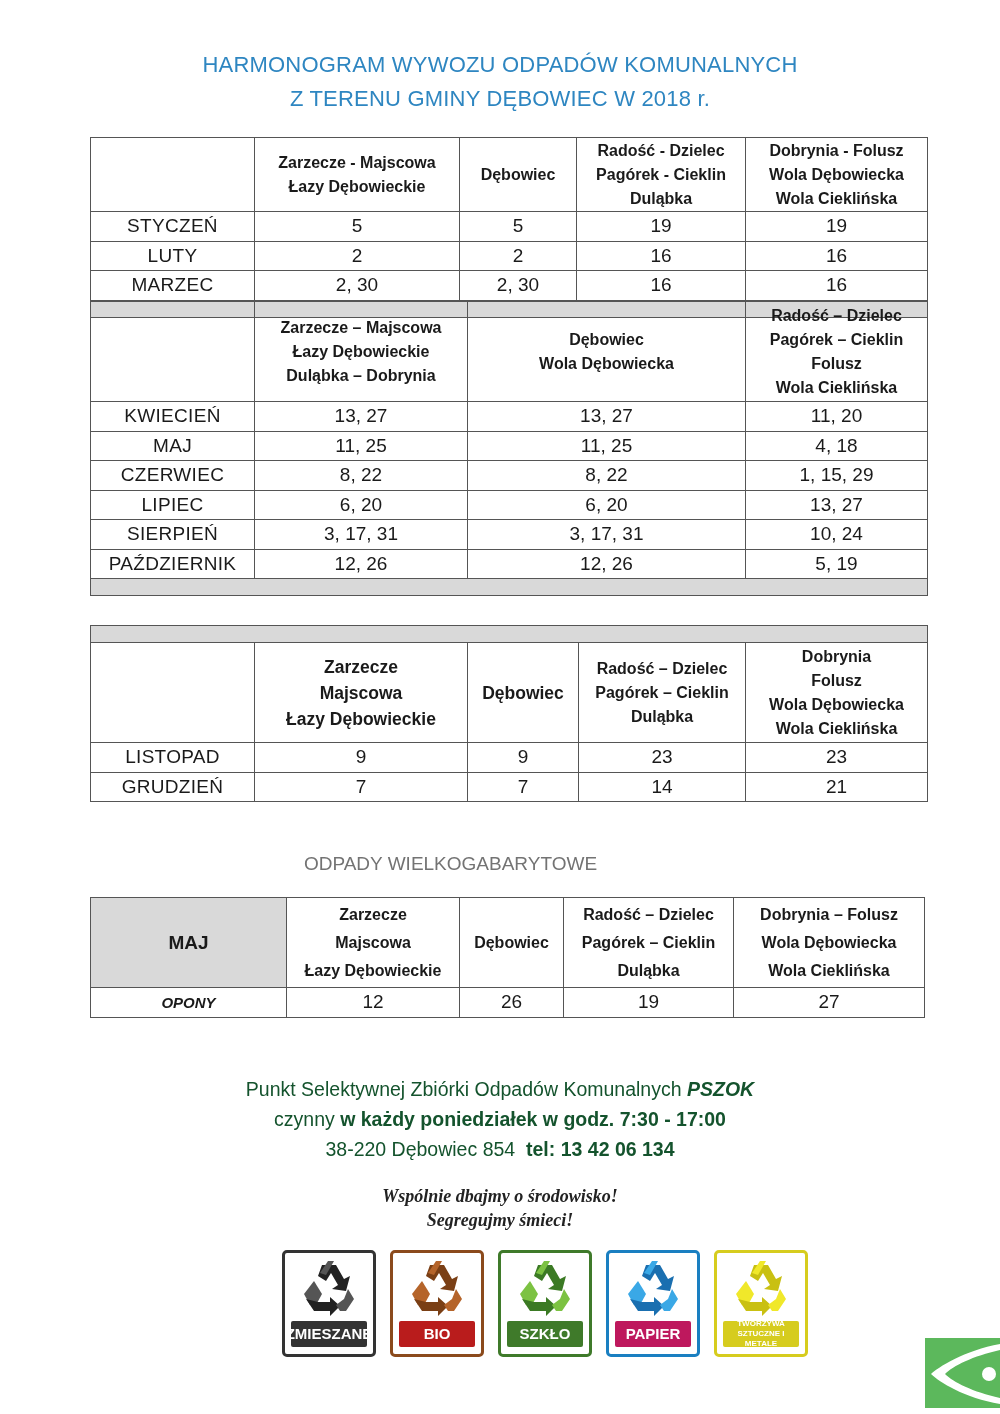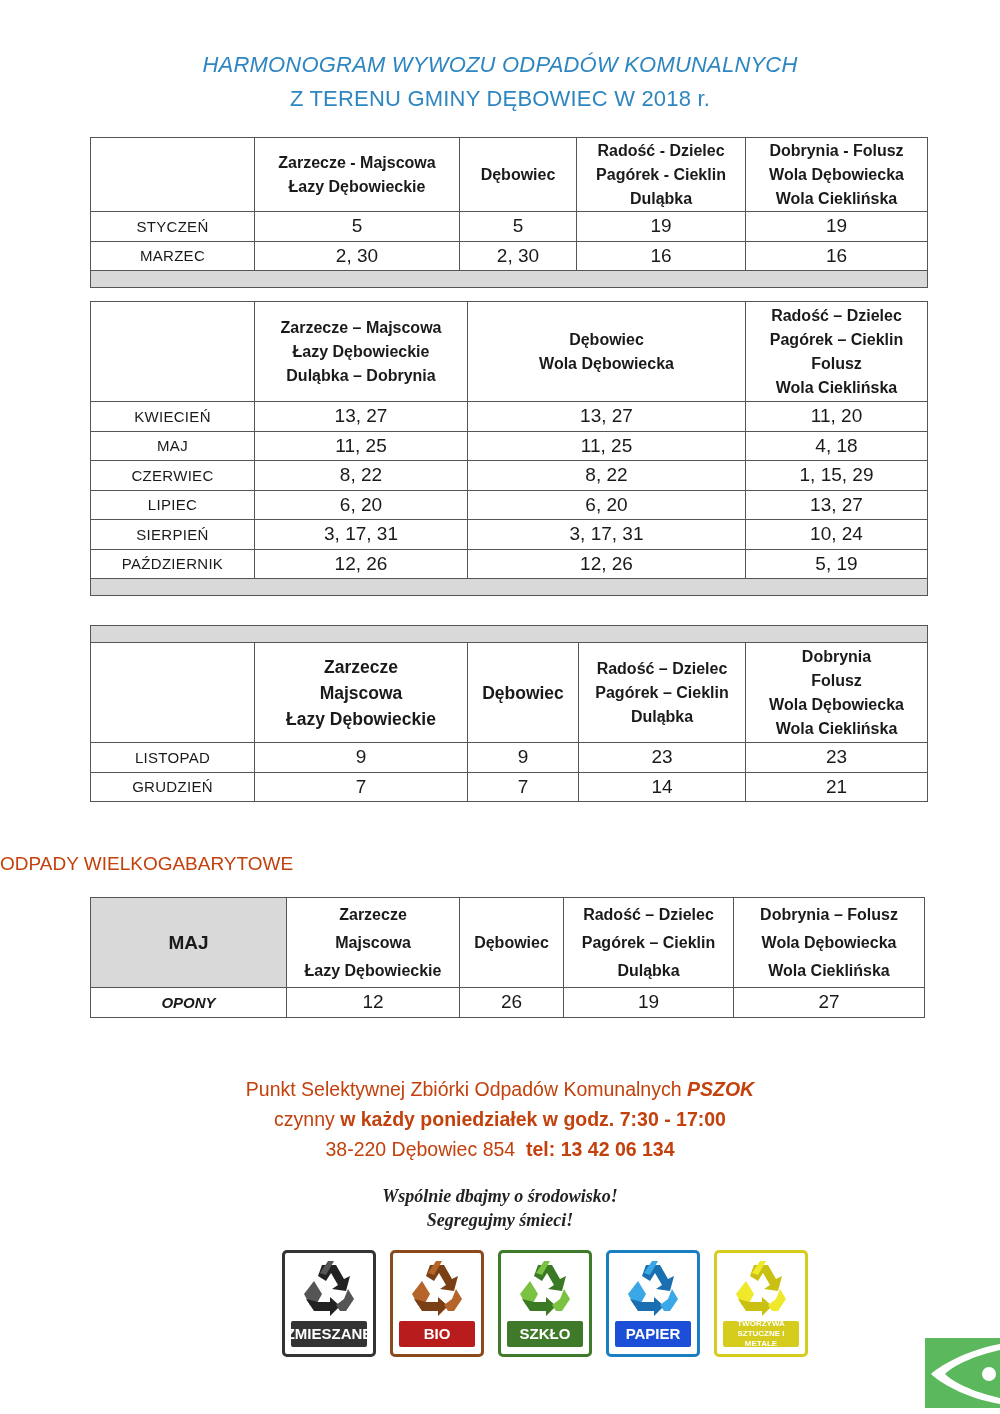--- a/index.html
+++ b/index.html
@@ -1,43 +1,43 @@
 <!DOCTYPE html>
 <html><head>
 <meta charset="utf-8">
 <style>
   html, body { margin: 0; padding: 0; background: #ffffff; }
   body { width: 1000px; height: 1414px; position: relative; overflow: hidden; font-family: "Liberation Sans", sans-serif; color: #1a1a1a; }
   .title { position: absolute; left: 0; width: 1000px; text-align: center; color: #2e86c1; font-size: 22px; line-height: 30px; letter-spacing: 0.2px; }
-  .title.t1 { top: 50px; font-style: italic; }
+  .title.t1 { top: 50px; }
   .title.t2 { top: 84px; }
 
   table.sched { position: absolute; left: 90px; width: 837px; border-collapse: collapse; table-layout: fixed; }
   table.sched td { border: 1.5px solid #555; text-align: center; vertical-align: middle; padding: 0; }
   td.hdr { font-weight: bold; font-size: 16px; line-height: 24px; }
-  td.month { font-size: 15px; letter-spacing: 0.3px; }
+  td.month { font-size: 19px; letter-spacing: 0.3px; }
   td.val { font-size: 19px; }
   tr.r { height: 29.5px; }
   tr.sep td { background: #d9d9d9; height: 16px; }
 
   #t1 { top: 137px; }
   #t2 { top: 301px; }
   #t3 { top: 625px; }
 
-  .subtitle { position: absolute; top: 853px; left: 0; width: 901px; color: #c2410c; font-size: 19px; }
+  .subtitle { position: absolute; top: 853px; left: 0; width: 901px; text-align: center; color: #737373; font-size: 19px; }
 
   #t4 { position: absolute; top: 897px; left: 90px; width: 834px; border-collapse: collapse; table-layout: fixed; }
   #t4 td { border: 1.5px solid #555; text-align: center; vertical-align: middle; padding: 0; }
   #t4 td.maj { background: #d9d9d9; font-weight: bold; font-size: 19px; }
   #t4 td.hdr { font-weight: bold; font-size: 16px; line-height: 28px; }
   #t4 td.rowlbl { font-weight: bold; font-style: italic; font-size: 15px; }
   #t4 td.val { font-size: 19px; margin-top: 36px; }
   #t4 tr.r { height: 29.5px; }
 
-  .info { position: absolute; left: 0; width: 1000px; text-align: center; font-size: 19.5px; color: #c2410c; }
+  .info { position: absolute; left: 0; width: 1000px; text-align: center; font-size: 19.5px; color: #14532d; }
   .info.l1 { top: 1078px; }
   .info.l2 { top: 1108px; }
   .info.l3 { top: 1138px; }
   .b { font-weight: bold; }
   .bi { font-weight: bold; font-style: italic; }
   .slogan { position: absolute; left: 0; width: 1000px; text-align: center; font-family: "Liberation Serif", serif; font-weight: bold; font-style: italic; font-size: 18px; color: #222; }
   .slogan.s1 { top: 1186px; }
   .slogan.s2 { top: 1210px; }
 
   .bins { position: absolute; top: 1250px; left: 234px; display: flex; gap: 14px; padding-left: 48px; }
@@ -71,20 +71,27 @@
     <td class="hdr ml">Dobrynia - Folusz<br>Wola Dębowiecka<br>Wola Cieklińska</td>
   </tr>
   <tr class="r">
     <td class="month">STYCZEŃ</td>
     <td class="val">5</td>
     <td class="val">5</td>
     <td class="val">19</td>
     <td class="val">19</td>
   </tr>
   <tr class="r">
+    <td class="month">LUTY</td>
+    <td class="val">2</td>
+    <td class="val">2</td>
+    <td class="val">16</td>
+    <td class="val">16</td>
+  </tr>
+  <tr class="r">
     <td class="month">MARZEC</td>
     <td class="val">2, 30</td>
     <td class="val">2, 30</td>
     <td class="val">16</td>
     <td class="val">16</td>
   </tr>
   <tr class="sep">
         <td colspan="5"></td>
       </tr>
 </tbody>
@@ -251,21 +258,21 @@
       <div class="lbl" style="background:#3f7a2a">SZKŁO</div>
     </div>
     <div class="bin" style="border-color: rgb(26, 127, 193);">
       <svg width="58" height="58" viewBox="0 0 58 58">
         <path d="M22 6 L36 6 L44 20 L50 17 L46 32 L32 30 L38 26 L31 14 L26 22 L18 17 Z" fill="#1a6fb0"></path>
         <path d="M14 22 L22 35 L16 46 L10 46 L4 35 Z" fill="#3aa8e6"></path>
         <path d="M6 40 L14 52 L30 52 L30 57 L40 47 L30 38 L30 43 L18 43 Z" fill="#1a6fb0"></path>
         <path d="M48 30 L54 40 L46 52 L40 52 L36 46 L44 40 Z" fill="#3aa8e6"></path>
         <path d="M20 14 L28 2 L34 2 L26 16 Z" fill="#3aa8e6"></path>
       </svg>
-      <div class="lbl" style="background:#1d4ed8">PAPIER</div>
+      <div class="lbl" style="background:#be185d">PAPIER</div>
     </div>
     <div class="bin" style="border-color: rgb(214, 204, 30);">
       <svg width="58" height="58" viewBox="0 0 58 58">
         <path d="M22 6 L36 6 L44 20 L50 17 L46 32 L32 30 L38 26 L31 14 L26 22 L18 17 Z" fill="#c9c012"></path>
         <path d="M14 22 L22 35 L16 46 L10 46 L4 35 Z" fill="#f0e82a"></path>
         <path d="M6 40 L14 52 L30 52 L30 57 L40 47 L30 38 L30 43 L18 43 Z" fill="#c9c012"></path>
         <path d="M48 30 L54 40 L46 52 L40 52 L36 46 L44 40 Z" fill="#f0e82a"></path>
         <path d="M20 14 L28 2 L34 2 L26 16 Z" fill="#f0e82a"></path>
       </svg>
       <div class="lbl small" style="background:#d6cc1e">TWORZYWA SZTUCZNE I METALE</div>

